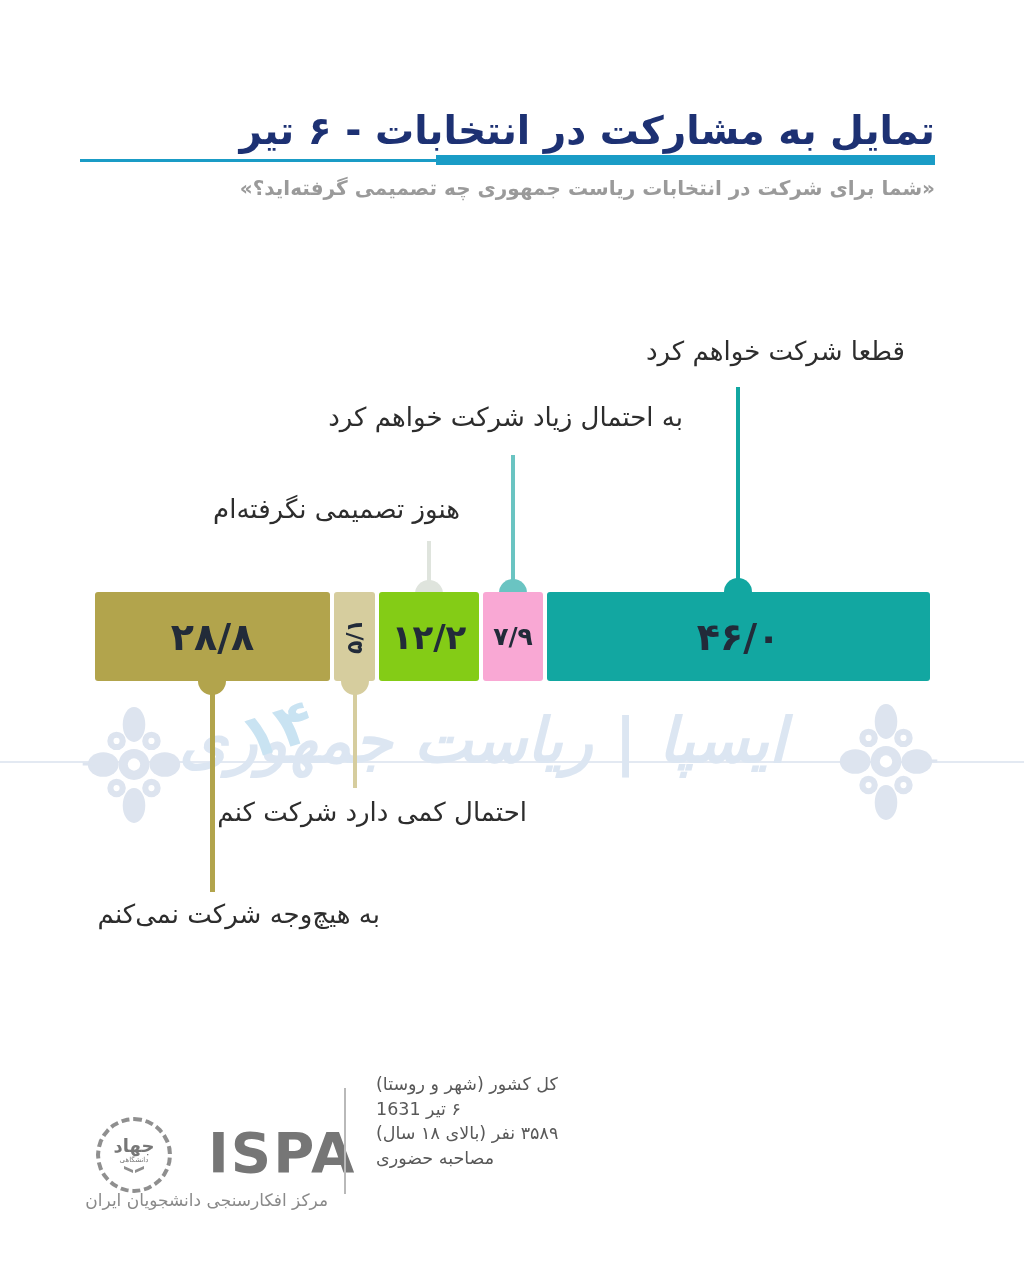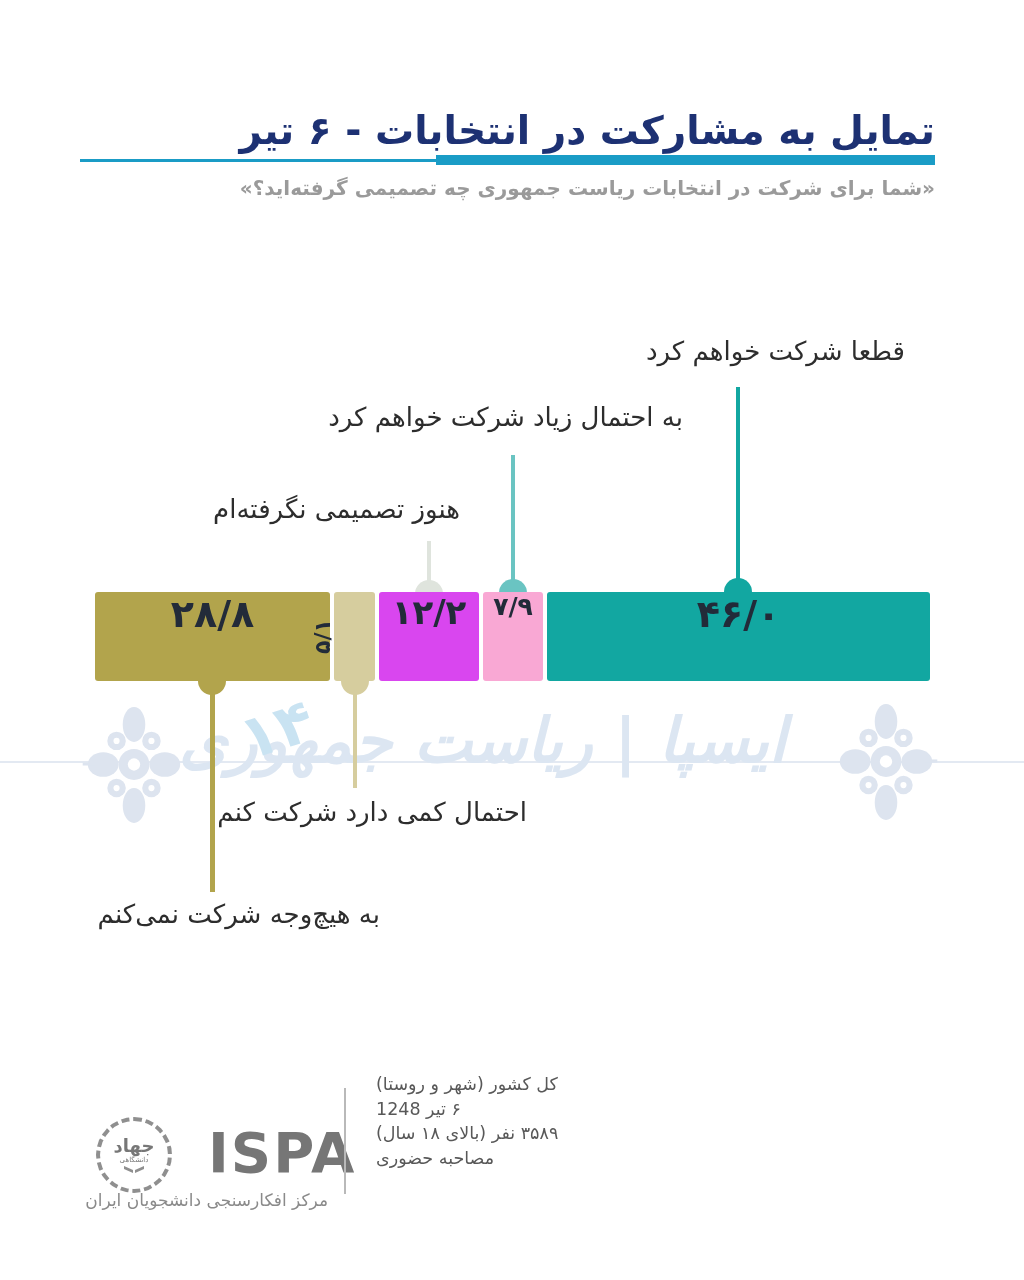--- a/index.html
+++ b/index.html
@@ -42,24 +42,24 @@
   .pl-never{left:210px;top:681px;height:211px;width:5px;background:#b2a44c;}
 
   .pin-dot{position:absolute;width:28px;height:28px;border-radius:50%;}
   .pd-definitely{left:724px;top:578px;background:#12a7a1;}
   .pd-likely{left:499px;top:579px;background:#6ac4c2;}
   .pd-undecided{left:415px;top:580px;background:#dfe4dd;}
   .pd-unlikely{left:341px;top:667px;background:#d6cd9e;}
   .pd-never{left:198px;top:667px;background:#b2a44c;}
 
   .seg{position:absolute;top:592px;height:89px;border-radius:3px;
-       display:flex;justify-content:center;}
+       display:flex;align-items:center;justify-content:center;}
   .seg-never{left:95px;width:235px;background:#b2a44c;}
   .seg-unlikely{left:334px;width:41px;background:#d6cd9e;}
-  .seg-undecided{left:379px;width:100px;background:#d946ef;}
+  .seg-undecided{left:379px;width:100px;background:#84cc16;}
   .seg-likely{left:483px;width:60px;background:#f9a8d4;}
   .seg-definitely{left:547px;width:383px;background:#12a7a1;}
 
   .segval{direction:rtl;font-weight:bold;color:#222b39;white-space:nowrap;}
   .sv-big{font-size:38px;}
   .sv-mid{font-size:34px;}
   .sv-small{font-size:25px;}
   .sv-rot{font-size:22px;transform:rotate(-90deg);}
 
   
@@ -186,18 +186,18 @@
       <path d="M1,1 L10,5 L10,8 L1,4 Z" fill="#8f8f8f"></path>
       <path d="M21,1 L12,5 L12,8 L21,4 Z" fill="#8f8f8f"></path>
     </svg>
   </div>
   <div class="wordmark">ISPA</div>
   <div class="tagline">مرکز افکارسنجی دانشجویان ایران</div>
   <div class="fdivider"></div>
 
   <div class="info">
     <div class="info-line">کل کشور (شهر و روستا)</div>
-    <div class="info-line">۶ تیر 1248</div>
+    <div class="info-line">۶ تیر 1631</div>
     <div class="info-line">۳۵۸۹ نفر (بالای ۱۸ سال)</div>
     <div class="info-line">مصاحبه حضوری</div>
   </div>
 
 </div>
 
 </body></html>

